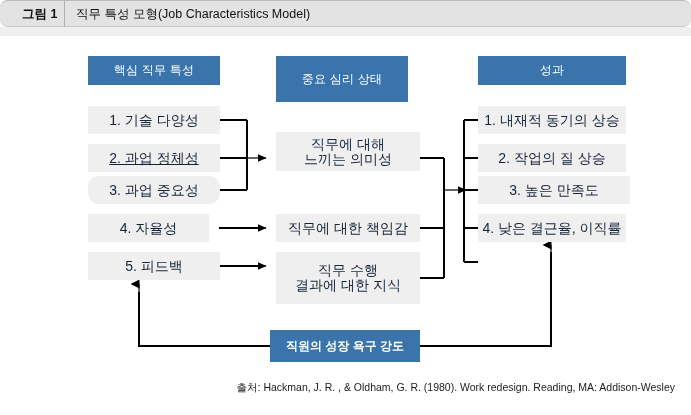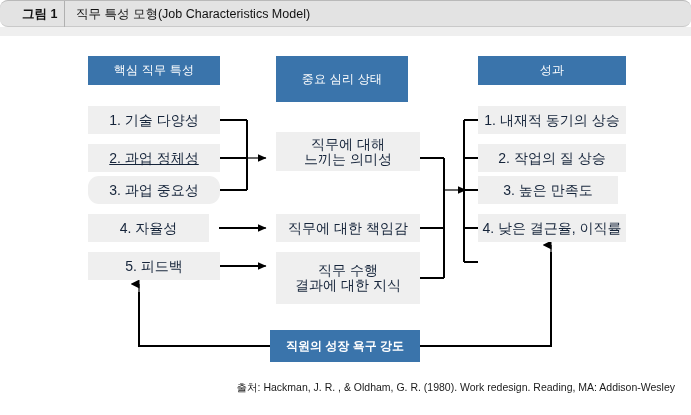--- a/index.html
+++ b/index.html
@@ -169,20 +169,20 @@
   <div class="hdrbox" style="left:276px;top:56px;width:132px;height:46px;">중요 심리 상태</div>
 
   <div class="greybox multiline" style="left:276px;top:132px;width:144px;height:39px;">직무에 대해<br>느끼는 의미성</div>
   <div class="greybox" style="left:276px;top:214px;width:144px;height:28px;">직무에 대한 책임감</div>
   <div class="greybox multiline" style="left:276px;top:252px;width:144px;height:52px;">직무 수행<br>결과에 대한 지식</div>
 
   <div class="hdrbox" style="left:478px;top:56px;width:148px;height:29px;">성과</div>
 
   <div class="greybox" style="left:478px;top:106px;width:148px;height:28px;">1. 내재적 동기의 상승</div>
   <div class="greybox" style="left:478px;top:144px;width:148px;height:28px;">2. 작업의 질 상승</div>
-  <div class="greybox" style="left:478px;top:176px;width:140px;height:28px;">3. 높은 만족도</div>
+  <div class="greybox" style="left:478px;top:176px;width:152px;height:28px;">3. 높은 만족도</div>
   <div class="greybox" style="left:478px;top:214px;width:148px;height:28px;">4. 낮은 결근율, 이직률</div>
 
   <div class="bluebar" style="left:270px;top:330px;width:150px;height:32px;">직원의 성장 욕구 강도</div>
 
   <div class="source">출처: Hackman, J. R. , &amp; Oldham, G. R. (1980). Work redesign. Reading, MA: Addison-Wesley</div>
 
 </div>
 
 </body></html>

